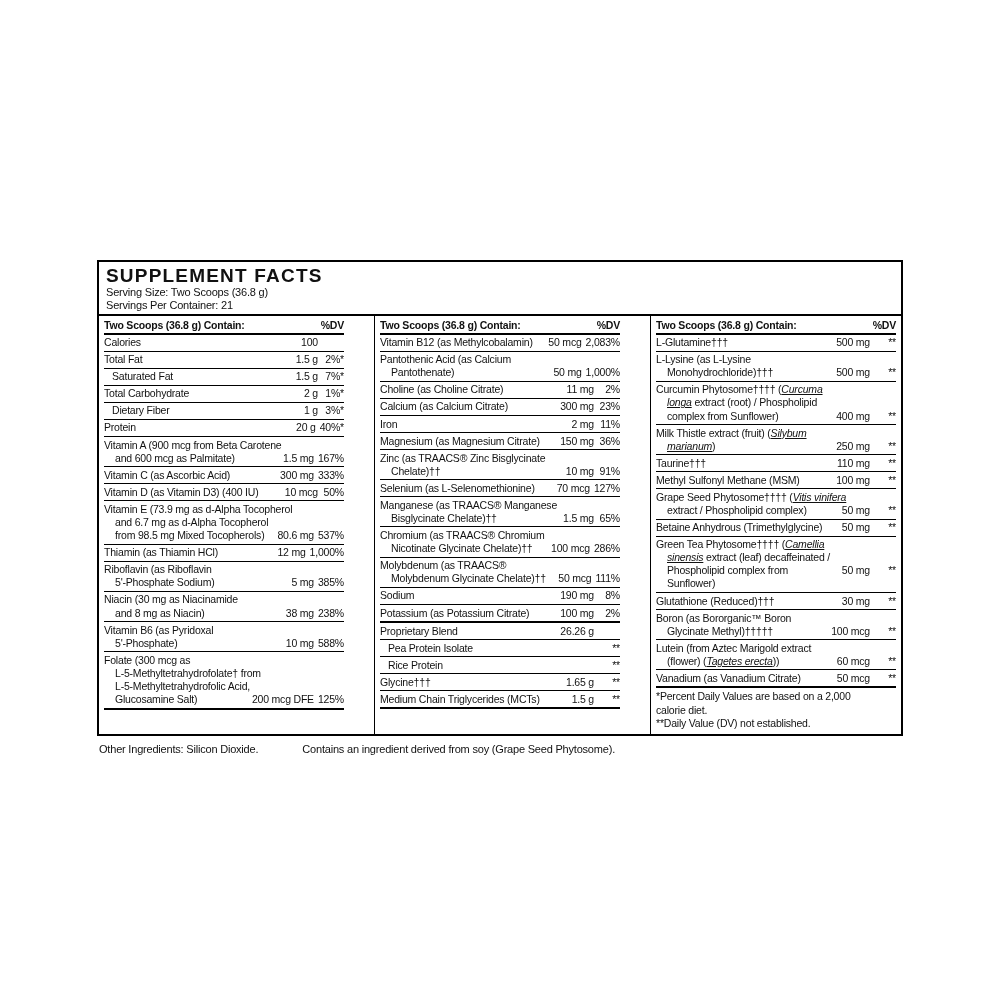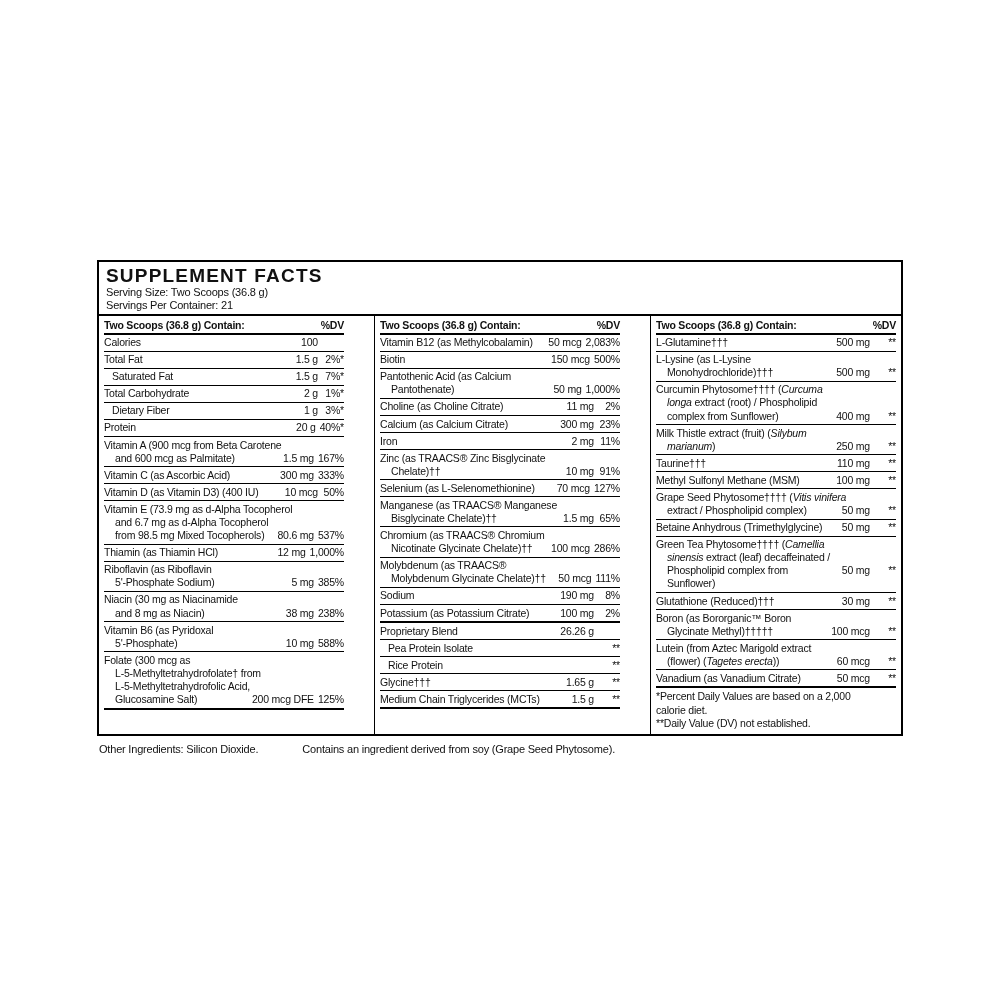--- a/index.html
+++ b/index.html
@@ -16,21 +16,21 @@
   .col-header { display:flex; justify-content:space-between; font-weight:bold;
     border-bottom:2.5px solid #000; padding:2.5px 0 2px; font-size:10.5px; }
   .row { border-top:1px solid #000; padding:1.6px 0 1.4px; }
   .row.first { border-top:none; }
   .row.heavy-top { border-top:2.5px solid #000; }
   .row.heavy-bottom { border-bottom:2.5px solid #000; }
   .line { line-height:13.1px; }
   .sub .line { padding-left:8px; }
   .cont { padding-left:11px; }
   .flexline { display:flex; align-items:flex-start; }
-  .ltext i { font-style:italic; }
+  .ltext i { font-style:italic;text-decoration:underline; }
   .amount { margin-left:auto; white-space:nowrap; padding-left:5px; }
   .dv { min-width:26px; text-align:right; white-space:nowrap; padding-left:4px; }
   .footnotes { border-top:2.5px solid #000; padding:2px 0 4px; }
   .footnotes .line { line-height:13.1px; }
   .bottom-note { display:flex; gap:44px; margin-top:7px; font-size:11px;
     letter-spacing:-0.2px; padding-left:2px; }
 </style>
 </head>
 <body>
 
@@ -168,27 +168,20 @@
           <span>%DV</span>
         </div>
       <div class="row first">
             <div class="line flexline">
               <span class="ltext">Vitamin B12 (as Methylcobalamin)</span>
               <span class="amount">50 mcg</span>
               <span class="dv">2,083%</span>
             </div>
           </div>
           <div class="row">
-            <div class="line flexline">
-              <span class="ltext">Biotin</span>
-              <span class="amount">150 mcg</span>
-              <span class="dv">500%</span>
-            </div>
-          </div>
-          <div class="row">
             <div class="line"><span class="ltext">Pantothenic Acid (as Calcium</span></div>
             <div class="line cont flexline">
               <span class="ltext">Pantothenate)</span>
               <span class="amount">50 mg</span>
               <span class="dv">1,000%</span>
             </div>
           </div>
           <div class="row">
             <div class="line flexline">
               <span class="ltext">Choline (as Choline Citrate)</span>
@@ -201,20 +194,27 @@
               <span class="ltext">Calcium (as Calcium Citrate)</span>
               <span class="amount">300 mg</span>
               <span class="dv">23%</span>
             </div>
           </div>
           <div class="row">
             <div class="line flexline">
               <span class="ltext">Iron</span>
               <span class="amount">2 mg</span>
               <span class="dv">11%</span>
+            </div>
+          </div>
+          <div class="row">
+            <div class="line flexline">
+              <span class="ltext">Magnesium (as Magnesium Citrate)</span>
+              <span class="amount">150 mg</span>
+              <span class="dv">36%</span>
             </div>
           </div>
           <div class="row">
             <div class="line"><span class="ltext">Zinc (as TRAACS® Zinc Bisglycinate</span></div>
             <div class="line cont flexline">
               <span class="ltext">Chelate)††</span>
               <span class="amount">10 mg</span>
               <span class="dv">91%</span>
             </div>
           </div>

